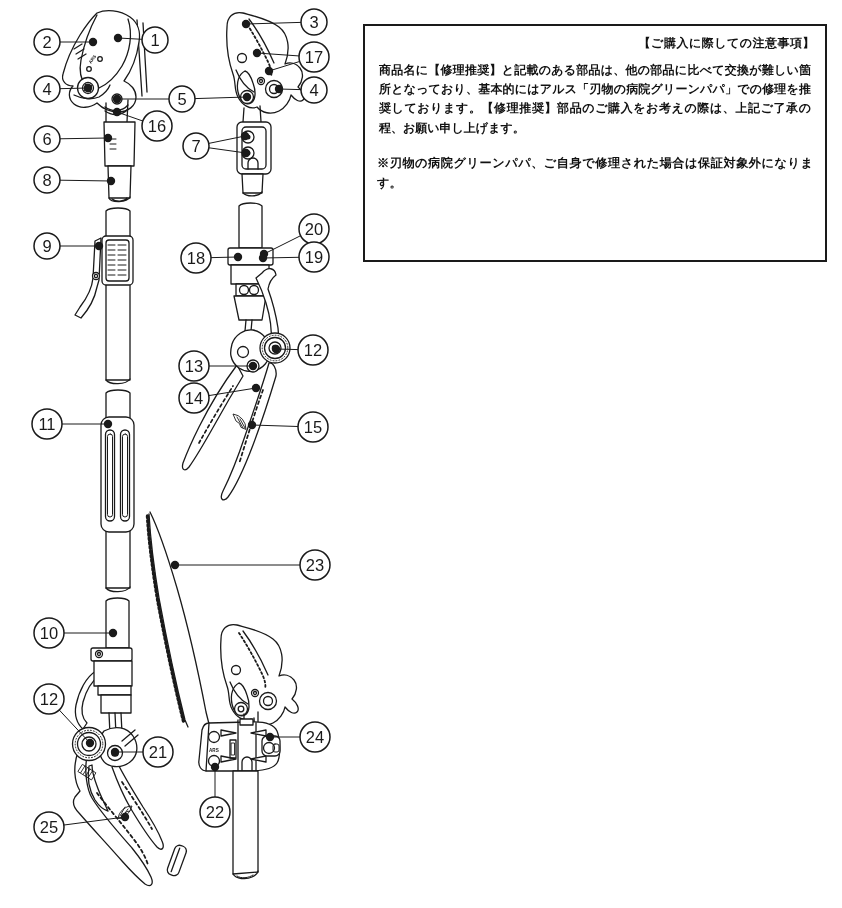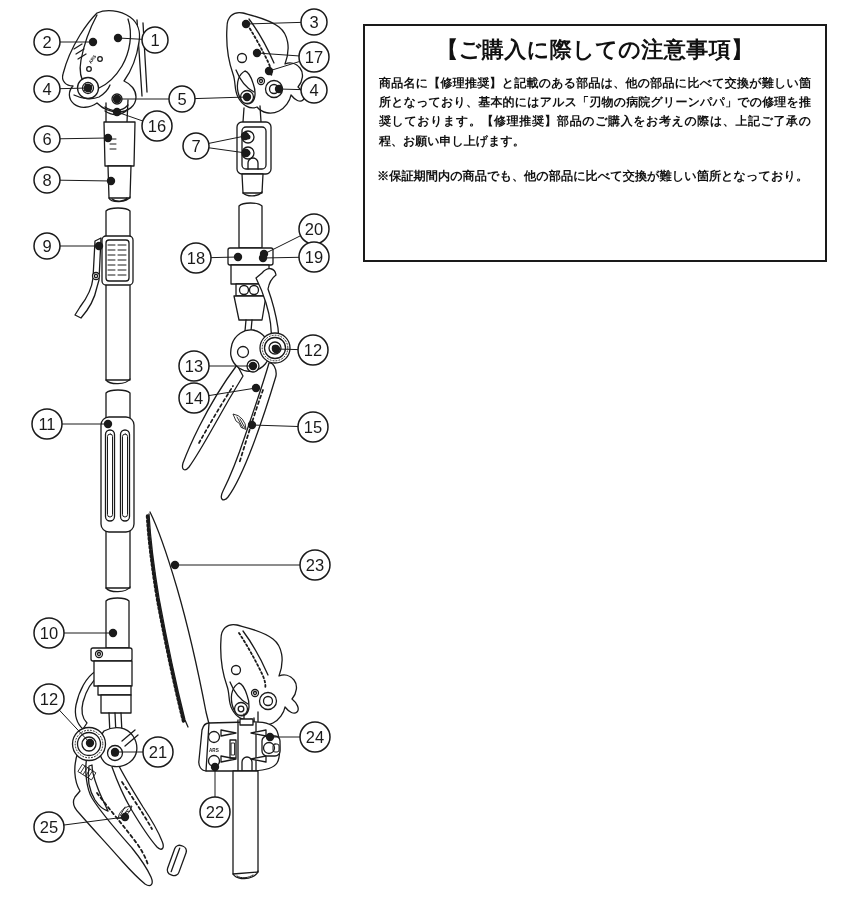--- a/index.html
+++ b/index.html
@@ -9,21 +9,21 @@
   
   .leader{stroke:#1a1a1a;stroke-width:1;fill:none;}
   .dot{fill:#1a1a1a;stroke:none;}
   .bubble{fill:#fff;stroke:#1a1a1a;stroke-width:1.5;}
   .bubble-num{fill:#1a1a1a;font-size:16.5px;text-anchor:middle;stroke:none;
               font-family:"Liberation Sans",sans-serif;}
   .ars-mini{fill:#1a1a1a;stroke:none;font-family:"Liberation Sans",sans-serif;font-weight:bold;}
   
   .notice-box{position:absolute;left:363px;top:24px;width:464px;height:238px;
               border:2px solid #1a1a1a;box-sizing:border-box;background:#fff;}
-  .notice-title{margin:9px 10px 0;text-align:center;font-size:22px;font-weight:bold;
+  .notice-title{margin:9px 10px 0;text-align:right;font-size:12px;font-weight:bold;
                 letter-spacing:.5px;}
   .notice-body{margin:9px 14px 0;font-size:12px;line-height:1.6;font-weight:600;
                text-align:justify;}
   .notice-notes{margin:15px 12px 0;}
   .notice-note{margin:0;font-size:12.2px;line-height:1.68;font-weight:600;text-align:justify;}
 </style>
 </head>
 <body>
 
 <div class="stage">
@@ -417,16 +417,16 @@
             <text x="215" y="812" dy="0.36em" class="bubble-num">22</text>
           </g>
         </g>
     </g>
   </svg>
 
   <div class="notice-box">
     <h2 class="notice-title">【ご購入に際しての注意事項】</h2>
     <p class="notice-body">商品名に【修理推奨】と記載のある部品は、他の部品に比べて交換が難しい箇所となっており、基本的にはアルス「刃物の病院グリーンパパ」での修理を推奨しております。【修理推奨】部品のご購入をお考えの際は、上記ご了承の程、お願い申し上げます。</p>
     <div class="notice-notes">
-      <p class="notice-note">※保証期間内の商品でも、他の部品に比べて交換が難しい箇所となっており。</p>
+      <p class="notice-note">※刃物の病院グリーンパパ、ご自身で修理された場合は保証対象外になります。</p>
     </div>
   </div>
 </div>
 
 </body></html>

